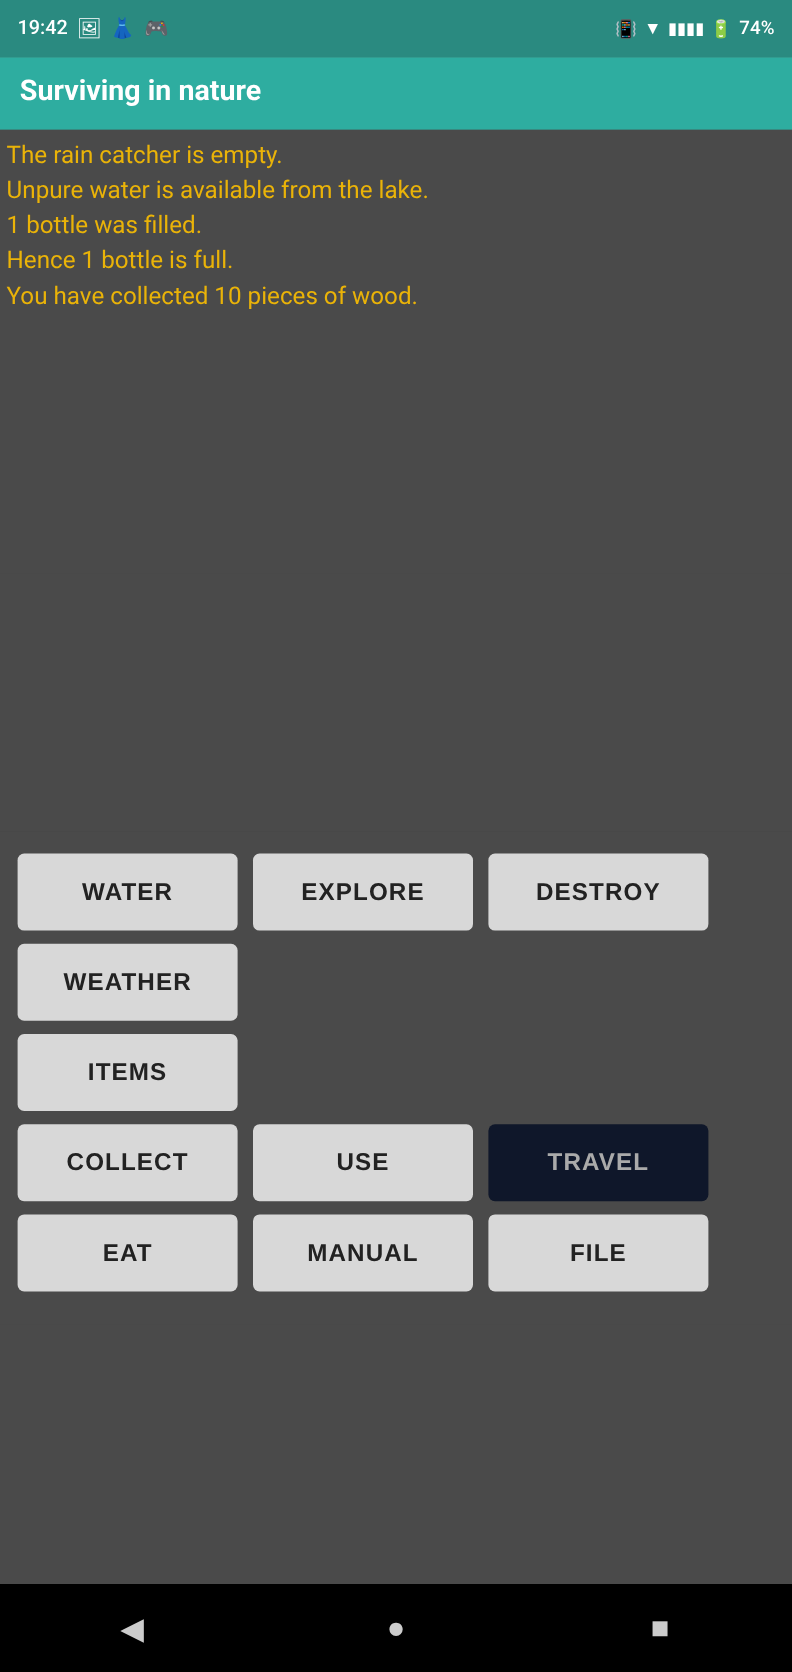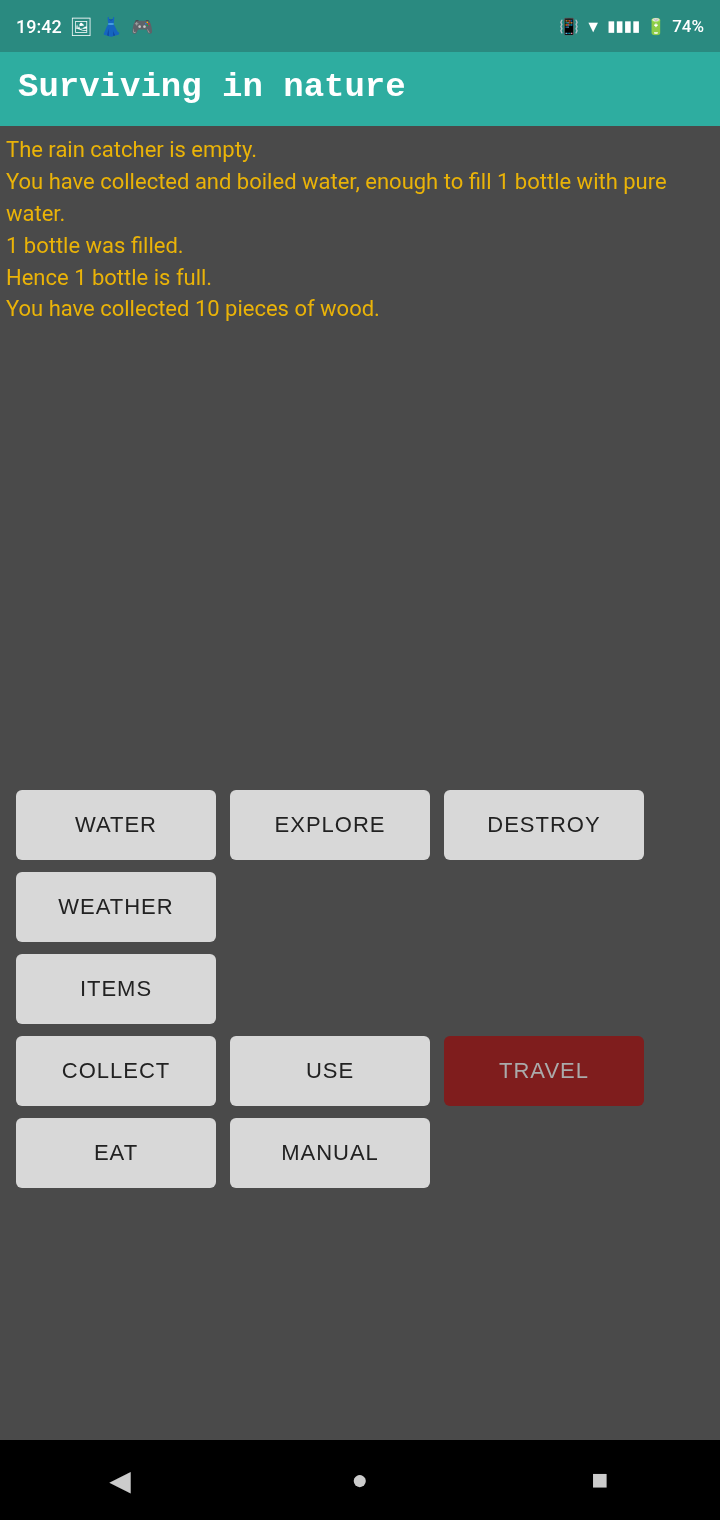--- a/index.html
+++ b/index.html
@@ -45,23 +45,22 @@
     }
 
     
     .header {
       background-color: #2eada0;
       padding: 16px 18px 20px 18px;
     }
 
     .header-title {
       color: white;
-      font-size: 34px;
+      font-size: 26px;
       font-weight: bold;
-      font-family: Liberation Mono, monospace;
     }
 
     
     .content-area {
       flex: 1;
       background-color: #4a4a4a;
       padding: 8px 6px 0 6px;
       color: #eab308;
       font-size: 22px;
       line-height: 1.45;
@@ -82,30 +81,30 @@
       justify-content: flex-start;
     }
 
     .action-btn {
       background-color: #d8d8d8;
       border: none;
       border-radius: 6px;
       padding: 22px 10px;
       width: 200px;
       font-size: 22px;
-      font-weight: normal;
+      font-weight: bold;
       color: #222;
       cursor: pointer;
       letter-spacing: 1px;
       text-align: center;
     }
 
     .action-btn.disabled {
       color: #aaa;
-      background-color: #7f1d1d;
+      background-color: #0f172a;
     }
 
     
     .bottom-nav {
       background-color: #000;
       height: 80px;
       display: flex;
       align-items: center;
       justify-content: space-around;
       margin-top: auto;
@@ -148,21 +147,21 @@
     <span>74%</span>
   </div>
 </div>
 
 <div class="header">
   <span class="header-title">Surviving in nature</span>
 </div>
 
 <div class="content-area">
   <p>The rain catcher is empty.</p>
-  <p>You have collected and boiled water, enough to fill 1 bottle with pure water.</p>
+  <p>Unpure water is available from the lake.</p>
   <p>1 bottle was filled.</p>
   <p>Hence 1 bottle is full.</p>
   <p>You have collected 10 pieces of wood.</p>
 </div>
 
 <div class="spacer-area"></div>
 
 <div class="buttons-section">
   <div class="button-row">
     <button class="action-btn">WATER</button>
@@ -176,20 +175,21 @@
     <button class="action-btn">ITEMS</button>
   </div>
   <div class="button-row">
     <button class="action-btn">COLLECT</button>
     <button class="action-btn">USE</button>
     <button class="action-btn disabled" style="color:#aaa;">TRAVEL</button>
   </div>
   <div class="button-row">
     <button class="action-btn">EAT</button>
     <button class="action-btn">MANUAL</button>
+    <button class="action-btn">FILE</button>
   </div>
 </div>
 
 <div style="background-color:#4a4a4a; flex:1; min-height: 120px;"></div>
 
 <div class="bottom-nav">
   <button class="nav-btn">
     <span>◀</span>
   </button>
   <button class="nav-btn">

